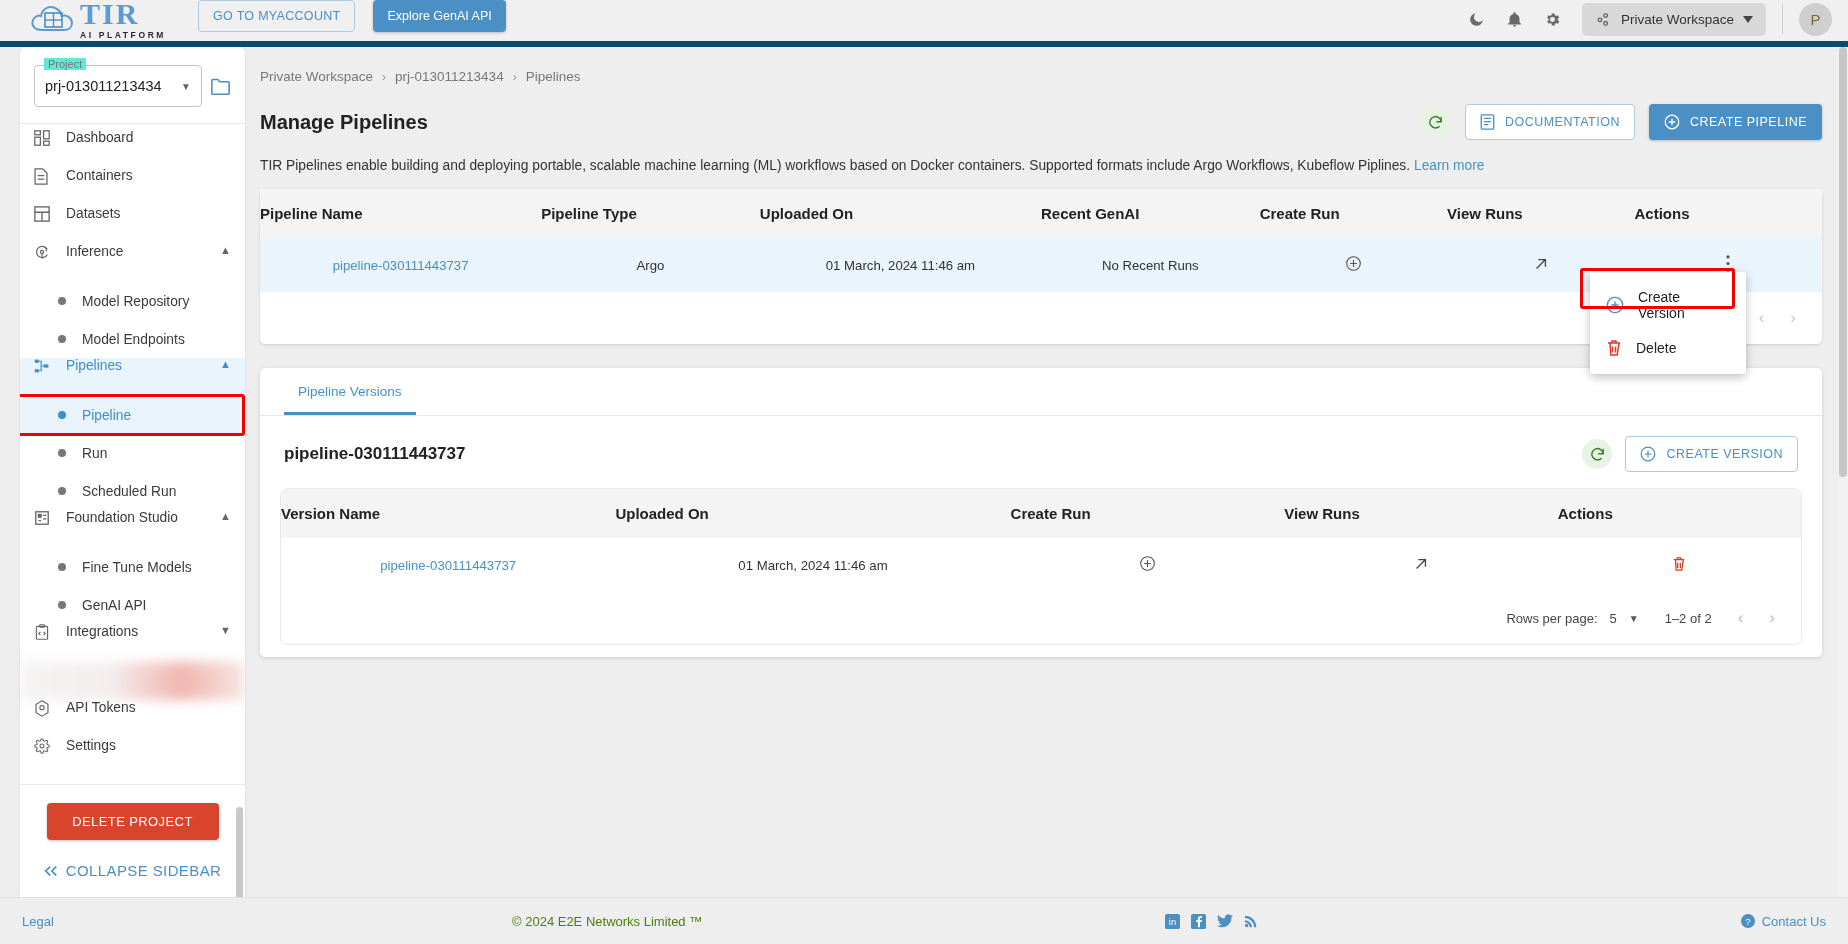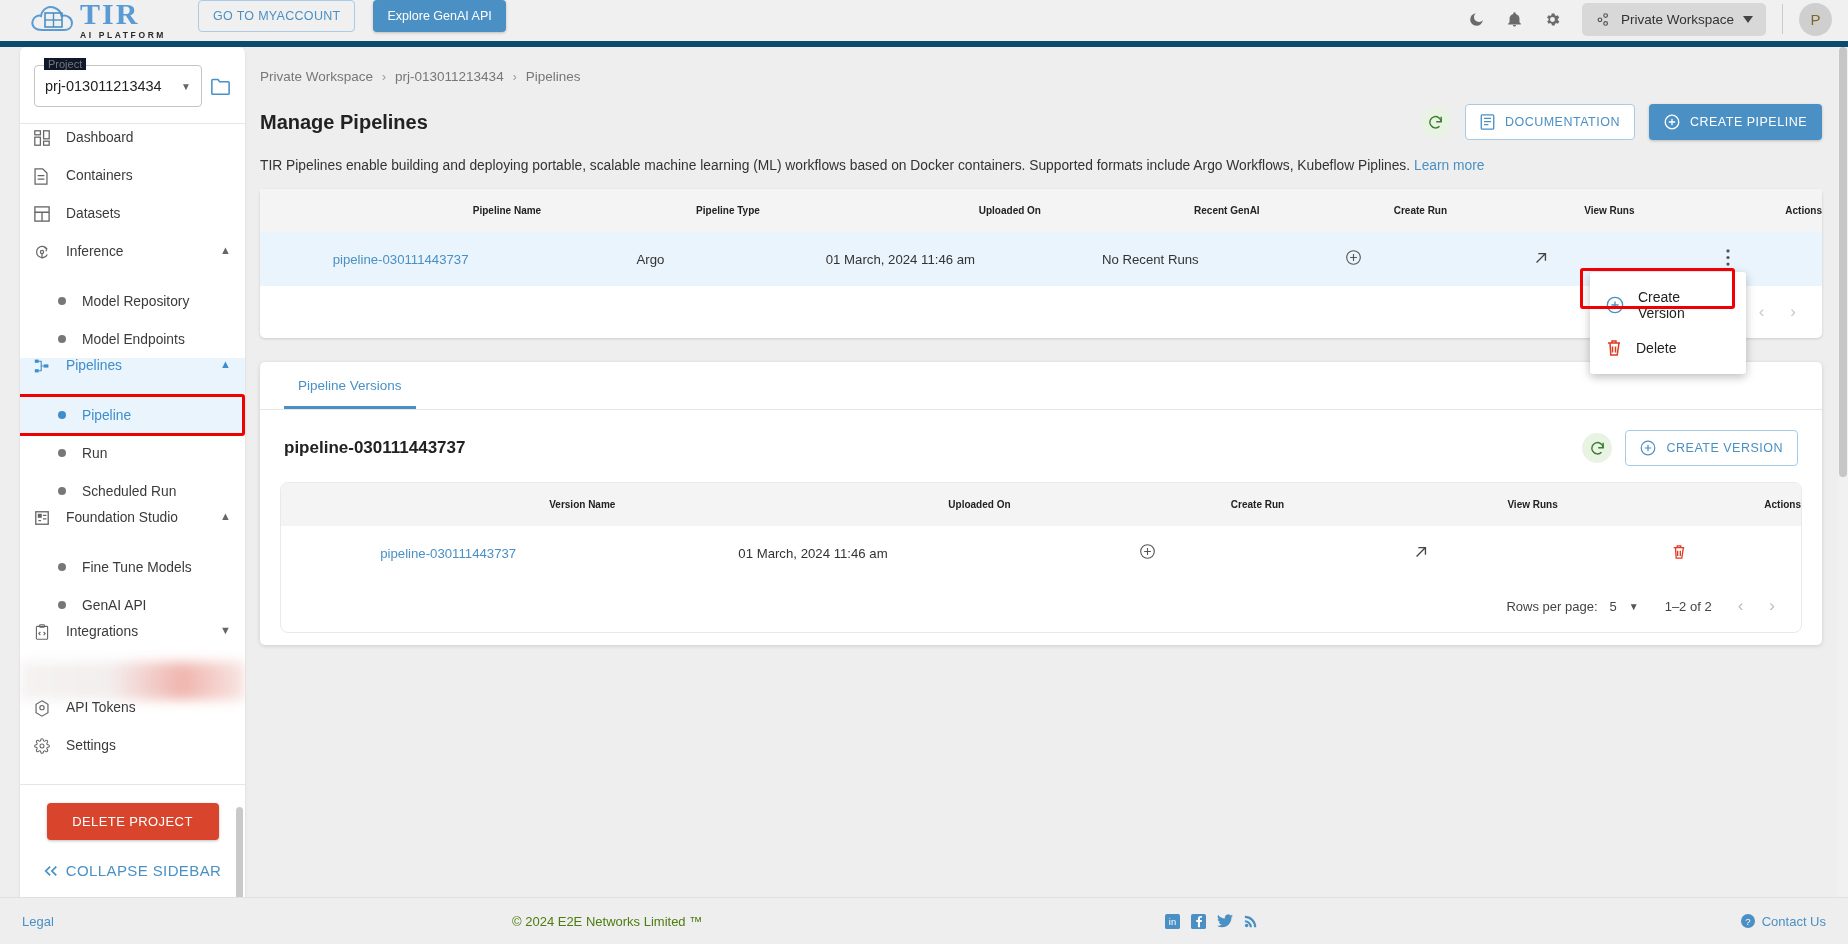--- a/index.html
+++ b/index.html
@@ -74,21 +74,21 @@
     overflow: hidden;
   }
   .proj-box { padding: 18px 14px 12px 14px; display: flex; align-items: center; gap: 8px; }
   .proj-field {
     position: relative; flex: 1;
     border: 1px solid #c4c4c4; border-radius: 4px; height: 42px;
     display: flex; align-items: center; padding: 0 10px;
     cursor: pointer;
   }
   .proj-label {
-    position: absolute; top: -8px; left: 9px; background: #0f172a;
+    position: absolute; top: -8px; left: 9px; background: #5eead4;
     padding: 0 4px; font-size: 11px; color: #777;
   }
   .proj-value { font-size: 14.5px; color: #222; }
   .proj-caret { margin-left: auto; color: #666; font-size: 10px; }
   .folder-icon { color: #4a90c4; cursor: pointer; display:flex; }
   .side-sep { height: 1px; background: #e6e6e6; margin: 4px 0 0 0; }
 
   .nav { padding-top: 6px; position: relative; }
   .nav-item {
     display: flex; align-items: flex-start; height: 38px;
@@ -164,22 +164,22 @@
   }
   .desc { padding: 18px 15px 0 15px; font-size: 13.8px; color: #333; }
   .desc a { color: #4a90c4; text-decoration: none; cursor: pointer; }
 
   .card {
     background: #fff; border-radius: 5px; box-shadow: 0 1px 3px rgba(0,0,0,.14);
     margin: 16px 26px 0 15px;
   }
   table { width: 100%; border-collapse: collapse; }
   th {
-    background: #f4f4f4; font-size: 10px; font-weight: bold; color: #222;
-    padding: 16px 0; text-align: right;
+    background: #f4f4f4; font-size: 15px; font-weight: bold; color: #222;
+    padding: 16px 0; text-align: left;
   }
   td { font-size: 13.2px; color: #333; padding: 17px 0; text-align: center; }
   .row-hl { background: #eaf4fc; }
   .link { color: #4a90c4; cursor: pointer; }
   .icon-cell { cursor: pointer; color: #555; }
   .icon-cell.red { color: #e03a22; }
   .pager {
     display: flex; align-items: center; justify-content: flex-end;
     gap: 26px; padding: 16px 26px; font-size: 13px; color: #444;
   }

